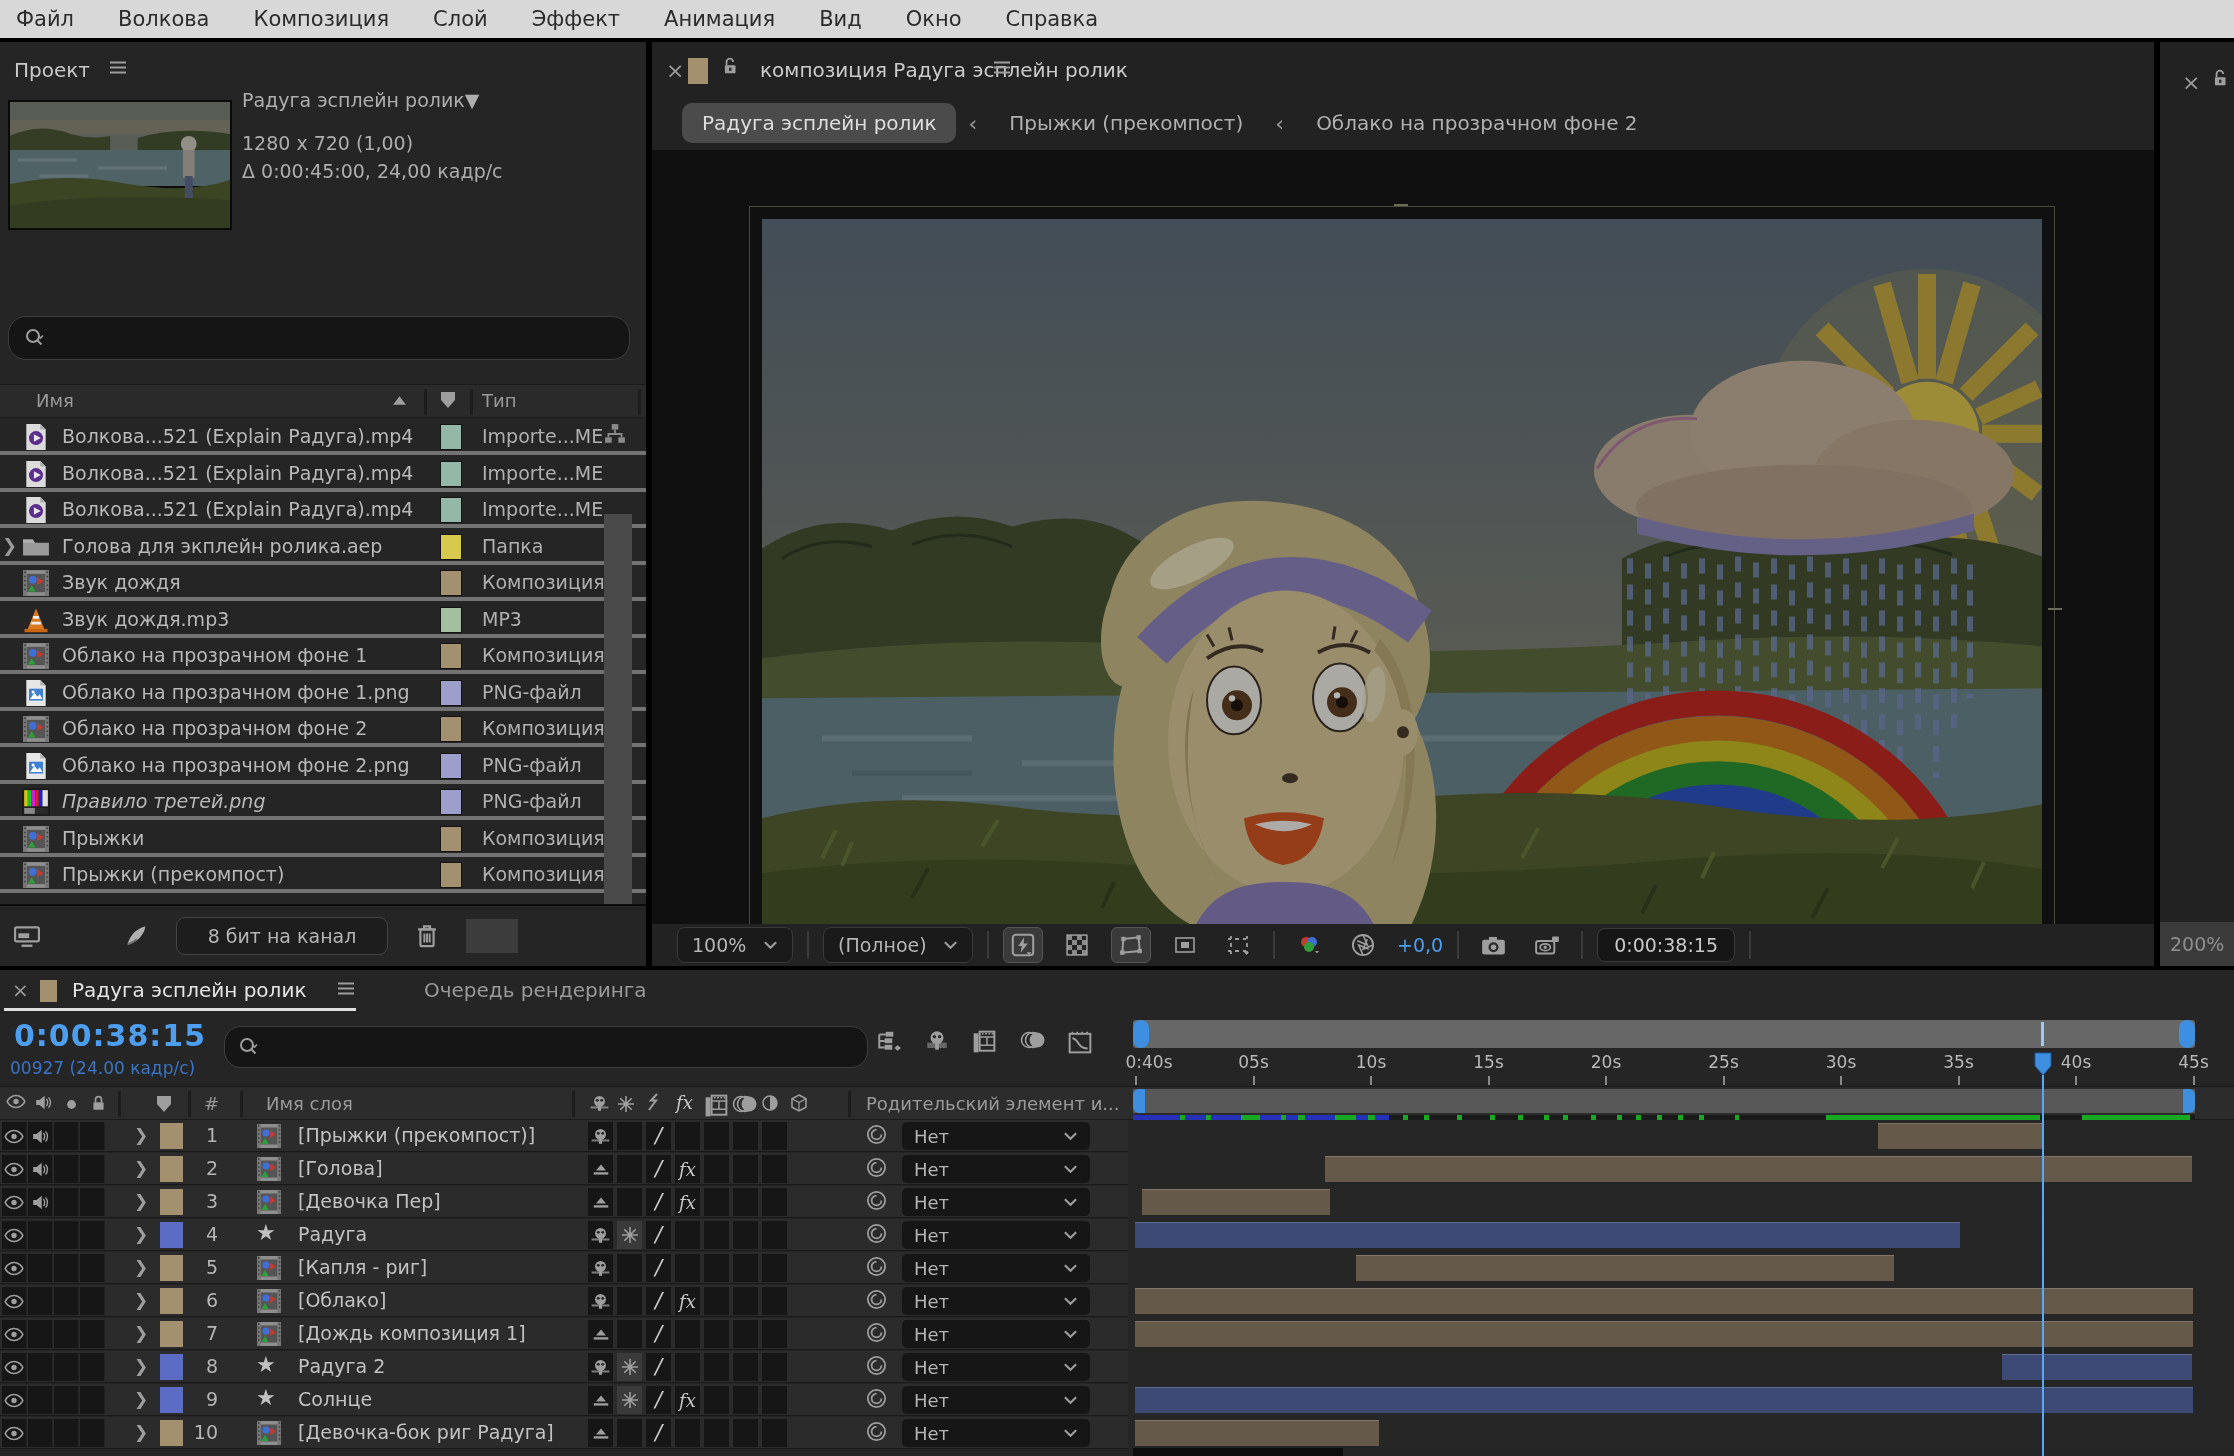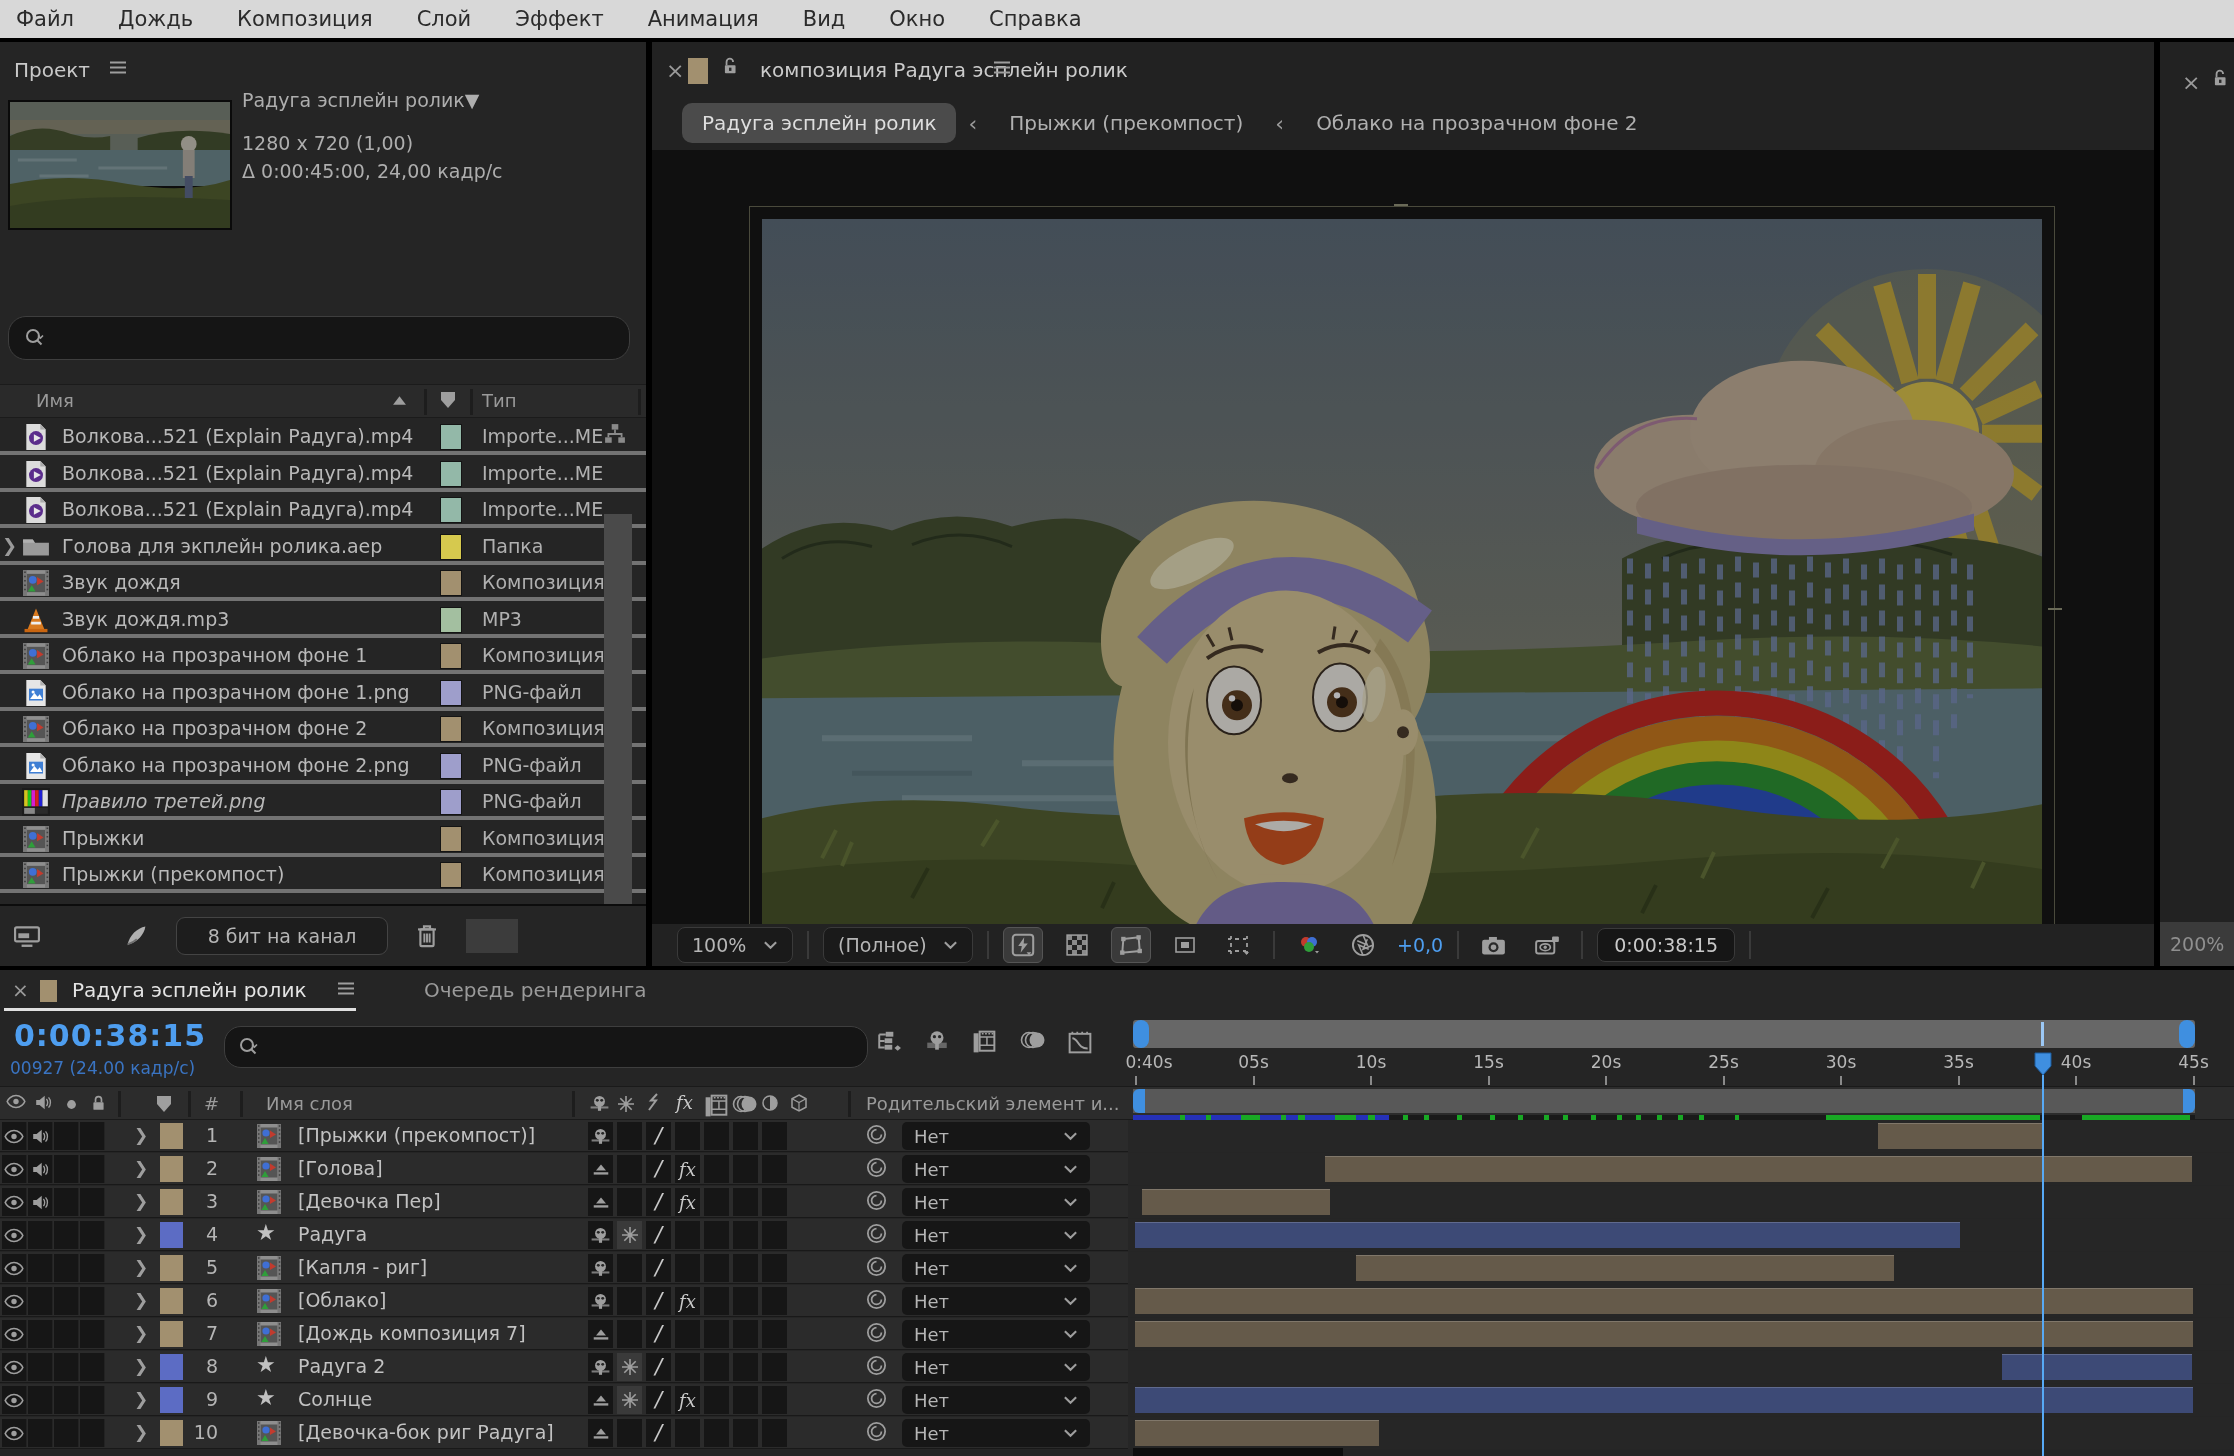--- a/index.html
+++ b/index.html
@@ -116,21 +116,21 @@
   #playhead-handle { left:2034px; top:1052px; width:18px; height:24px; z-index:41; }
   #tl-hscroll-bottom { left:1133px; top:1448px; width:210px; height:8px; background:#0e0e0e; z-index:45; }
   .divider-v { background:#000; }
   .divider-h { background:#000; }
 </style>
 </head>
 <body>
 
 <div id="menubar" class="abs">
     <span class="mitem">Файл</span>
-    <span class="mitem">Дождь</span>
+    <span class="mitem">Волкова</span>
     <span class="mitem">Композиция</span>
     <span class="mitem">Слой</span>
     <span class="mitem">Эффект</span>
     <span class="mitem">Анимация</span>
     <span class="mitem">Вид</span>
     <span class="mitem">Окно</span>
     <span class="mitem">Справка</span>
   </div>
 
 <div id="project-panel" class="abs">
@@ -1276,21 +1276,21 @@
           <svg viewBox="0 0 26 26">
             <rect x="1" y="1" width="24" height="24" fill="#8e8e8e"></rect>
             <rect x="4.5" y="4.5" width="17" height="17" fill="#555"></rect>
             <path d="M1 1h3.5v24H1zM21.5 1H25v24h-3.5z" fill="#777"></path>
             <path d="M2 3h1.5M2 7h1.5M2 11h1.5M2 15h1.5M2 19h1.5M22.8 3h1.5M22.8 7h1.5M22.8 11h1.5M22.8 15h1.5M22.8 19h1.5" stroke="#3e3e3e" stroke-width="1.4"></path>
             <circle cx="10" cy="10" r="3.6" fill="#3f6fd4"></circle>
             <path d="M14 7.5l6 4-6 3.5z" fill="#c23b2e"></path>
             <path d="M9 15l3.6 6H5.4z" fill="#2f9e3a"></path>
           </svg>
         </span>
-        <span class="lname">[Дождь композиция 7]</span>
+        <span class="lname">[Дождь композиция 1]</span>
         <span class="swcell" style="left:588px;">
           <span class="ic">
             <svg width="20" height="15" viewBox="0 0 22 16">
               <path d="M11 2.5l5.5 6.5H5.5z" fill="currentColor"></path>
               <rect x="3" y="11" width="16" height="2.6" fill="currentColor"></rect>
             </svg>
           </span>
         </span>
         <span class="swcell" style="left:617px;"></span>
         <span class="swcell" style="left:646px;">

